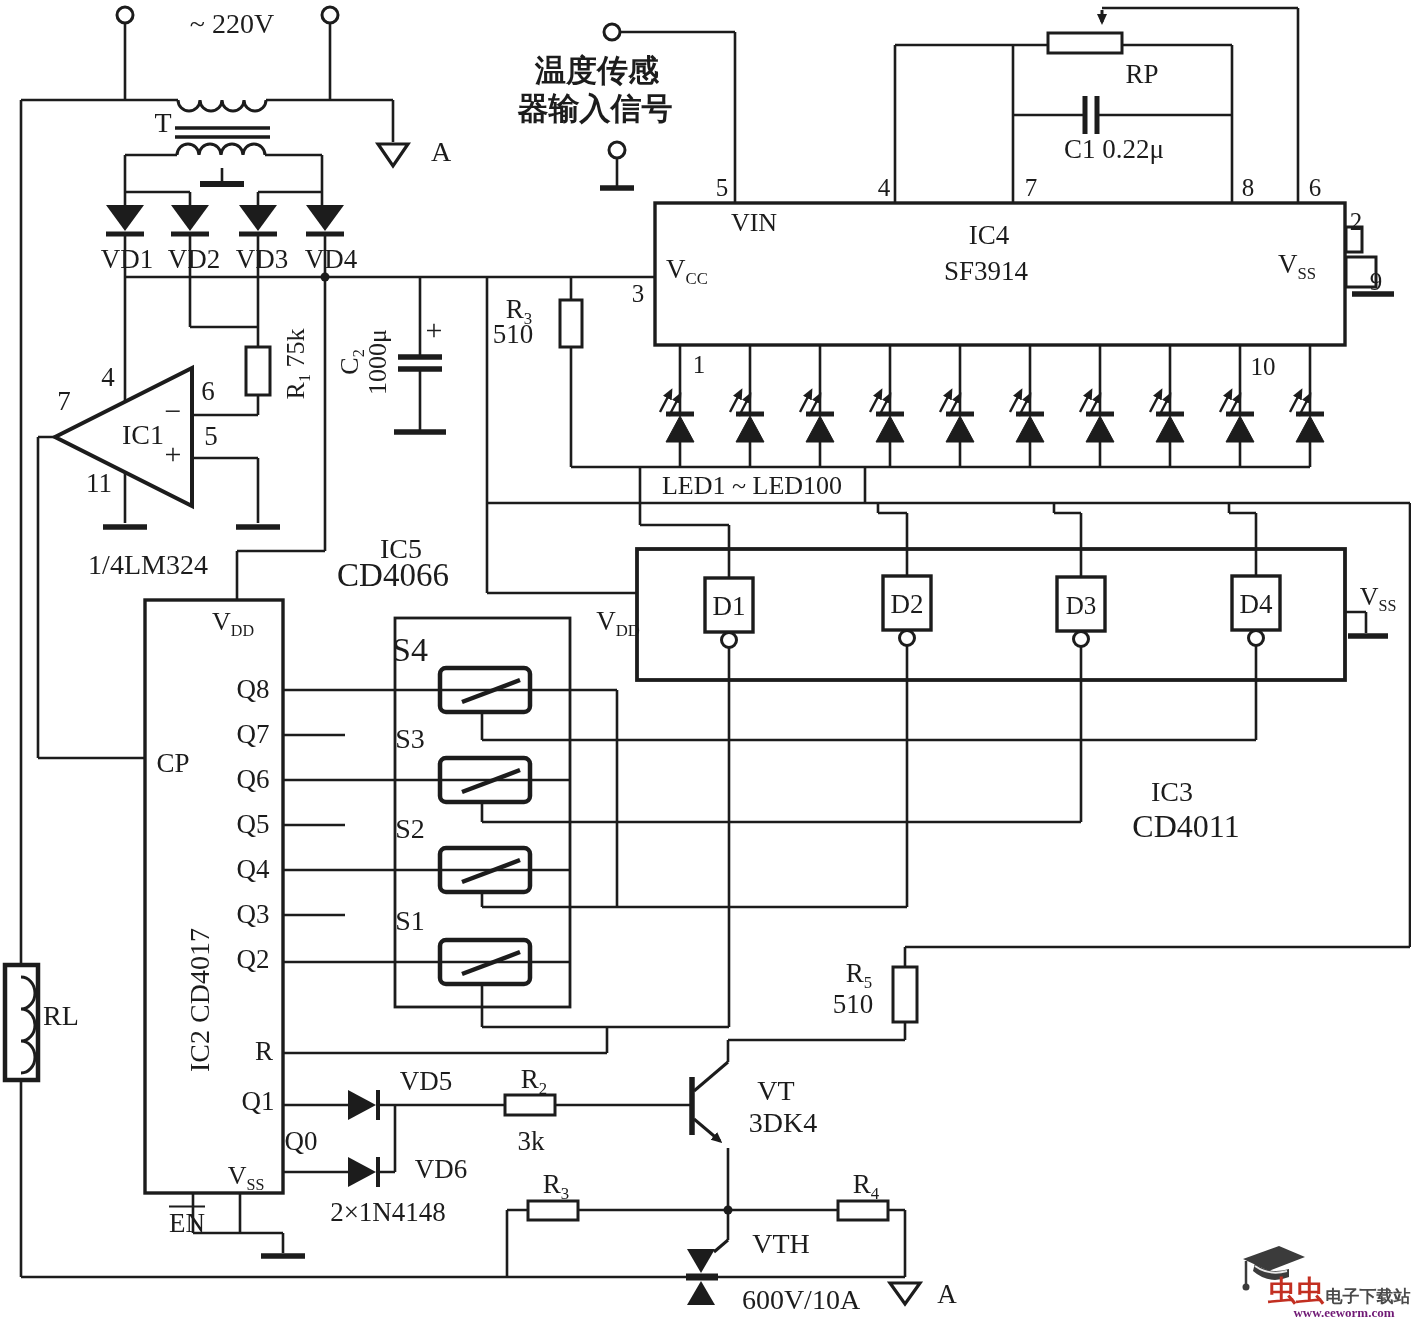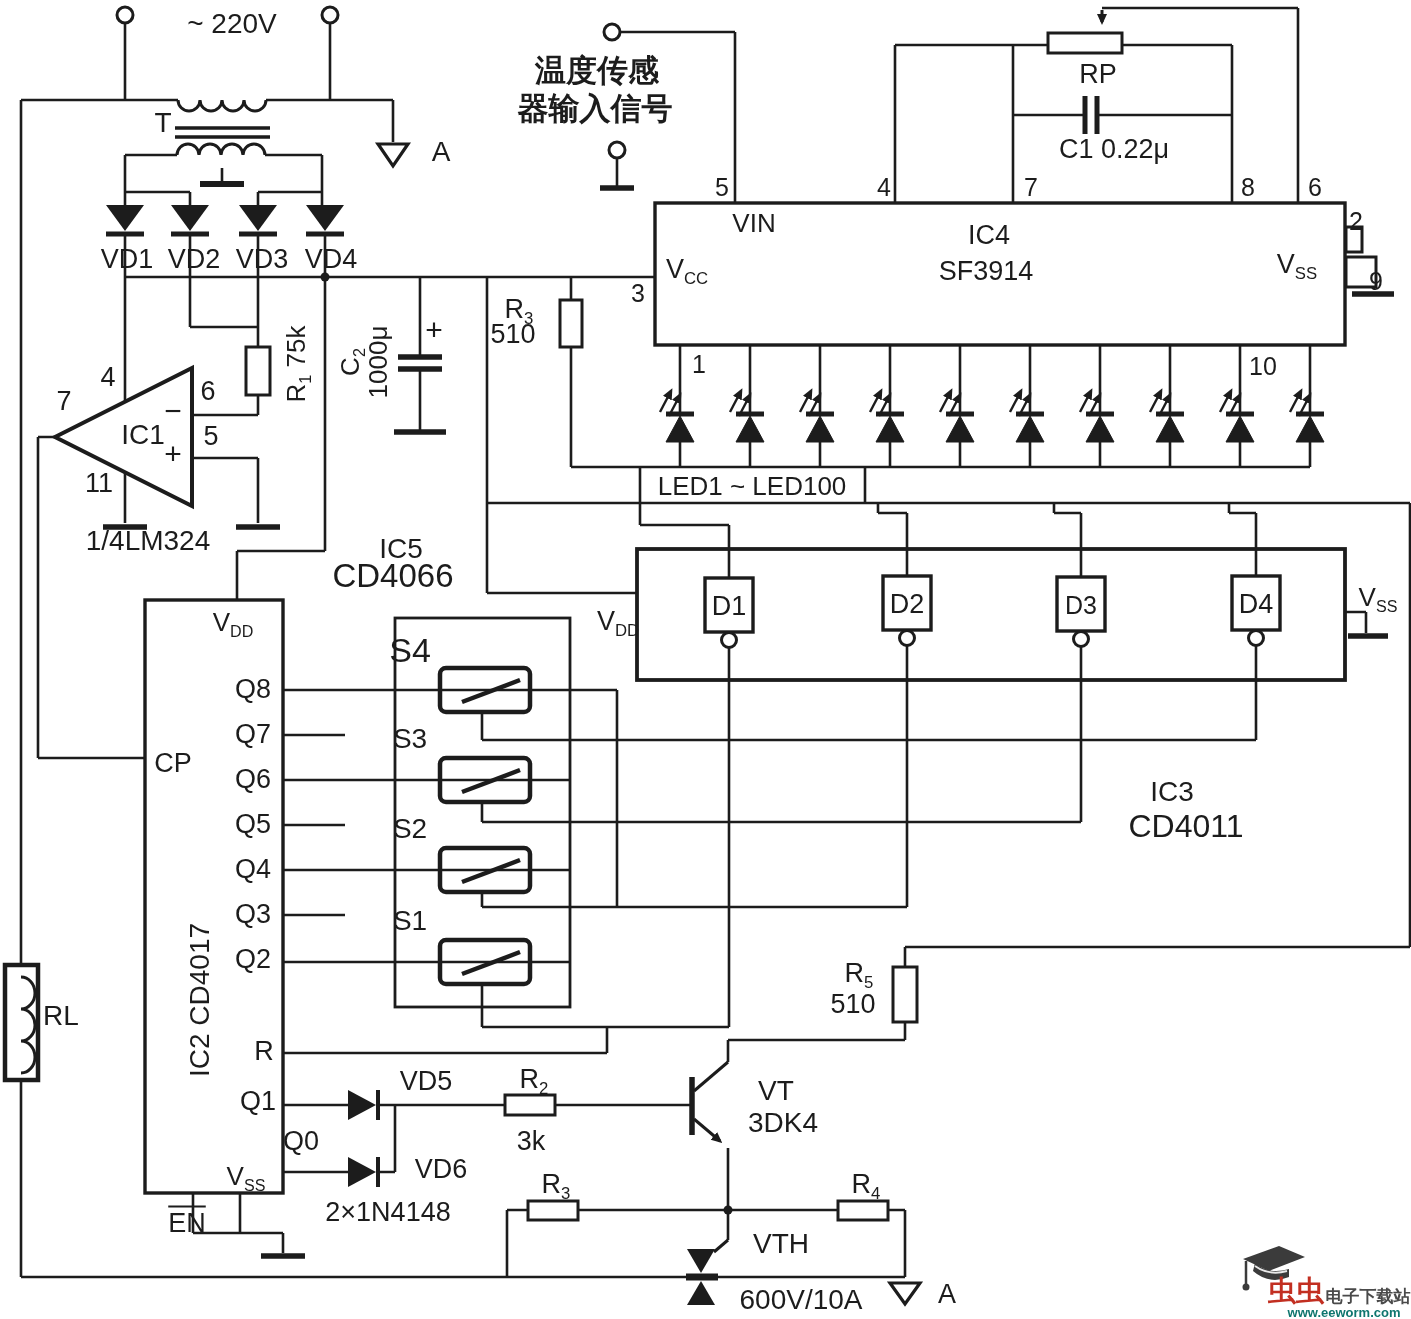--- a/index.html
+++ b/index.html
@@ -1,17 +1,17 @@
 <!DOCTYPE html>
 <html><head>
 <meta charset="utf-8">
 <style>
   html,body{margin:0;padding:0;background:#fff;}
   #stage{position:relative;width:1411px;height:1319px;background:#ffffff;overflow:hidden;
-         font-family:Liberation Sans, sans-serif;}
+         font-family:Liberation Serif, serif;}
   #wires{position:absolute;left:0;top:0;}
   .lbl{position:absolute;transform:translate(-50%,-50%);color:#1c1c1c;white-space:nowrap;
        line-height:1;user-select:none;}
   .lbl sub{font-size:0.62em;line-height:0;}
   .lbl.rot{transform:translate(-50%,-50%) rotate(-90deg);}
   .lbl.ov{text-decoration:overline;text-decoration-thickness:2px;margin-top:48px;}
   .lbl.bold{font-weight:bold;}
 </style>
 </head>
 <body>
@@ -311,39 +311,39 @@
       <div class="lbl rot" style="left: 378px; top: 362px; font-size: 26px;">1000μ</div>
       <div class="lbl" style="left: 434px; top: 330px; font-size: 30px;">+</div>
       <div class="lbl" style="left: 143px; top: 435px; font-size: 28px;">IC1</div>
       <div class="lbl" style="left: 108px; top: 377px; font-size: 27px;">4</div>
       <div class="lbl" style="left: 64px; top: 401px; font-size: 27px;">7</div>
       <div class="lbl" style="left: 208px; top: 391px; font-size: 27px;">6</div>
       <div class="lbl" style="left: 173px; top: 411px; font-size: 30px;">−</div>
       <div class="lbl" style="left: 211px; top: 436px; font-size: 27px;">5</div>
       <div class="lbl" style="left: 173px; top: 454px; font-size: 30px;">+</div>
       <div class="lbl" style="left: 99px; top: 483px; font-size: 27px;">11</div>
-      <div class="lbl" style="left: 148px; top: 541px; font-size: 28px;">1/4LM324</div>
+      <div class="lbl" style="left: 148px; top: 565px; font-size: 28px;">1/4LM324</div>
       <div class="lbl" style="left: 401px; top: 549px; font-size: 28px;">IC5</div>
       <div class="lbl" style="left: 393px; top: 575px; font-size: 33px;">CD4066</div>
       <div class="lbl bold" style="left: 597px; top: 70px; font-size: 31px;">温度传感</div>
       <div class="lbl bold" style="left: 595px; top: 108px; font-size: 31px;">器输入信号</div>
       <div class="lbl" style="left: 754px; top: 223px; font-size: 26px;">VIN</div>
       <div class="lbl" style="left: 722px; top: 187px; font-size: 25px;">5</div>
       <div class="lbl" style="left: 884px; top: 187px; font-size: 25px;">4</div>
       <div class="lbl" style="left: 1031px; top: 187px; font-size: 25px;">7</div>
       <div class="lbl" style="left: 1248px; top: 187px; font-size: 25px;">8</div>
       <div class="lbl" style="left: 1315px; top: 187px; font-size: 25px;">6</div>
       <div class="lbl" style="left: 687px; top: 269px; font-size: 27px;">V<sub>CC</sub></div>
       <div class="lbl" style="left: 638px; top: 293px; font-size: 25px;">3</div>
       <div class="lbl" style="left: 989px; top: 235px; font-size: 27px;">IC4</div>
       <div class="lbl" style="left: 986px; top: 271px; font-size: 27px;">SF3914</div>
       <div class="lbl" style="left: 1297px; top: 264px; font-size: 27px;">V<sub>SS</sub></div>
       <div class="lbl" style="left: 1356px; top: 221px; font-size: 25px;">2</div>
       <div class="lbl" style="left: 1376px; top: 281px; font-size: 25px;">9</div>
-      <div class="lbl" style="left: 1098px; top: 74px; font-size: 27px;">RP</div>
+      <div class="lbl" style="left: 1142px; top: 74px; font-size: 27px;">RP</div>
       <div class="lbl" style="left: 1114px; top: 149px; font-size: 27px;">C1  0.22μ</div>
       <div class="lbl" style="left: 699px; top: 364px; font-size: 25px;">1</div>
       <div class="lbl" style="left: 1263px; top: 366px; font-size: 25px;">10</div>
       <div class="lbl" style="left: 752px; top: 486px; font-size: 26px;">LED1 ~ LED100</div>
       <div class="lbl" style="left: 618px; top: 621px; font-size: 27px;">V<sub>DD</sub></div>
       <div class="lbl" style="left: 729px; top: 606px; font-size: 27px;">D1</div>
       <div class="lbl" style="left: 907px; top: 604px; font-size: 27px;">D2</div>
       <div class="lbl" style="left: 1081px; top: 605px; font-size: 25px;">D3</div>
       <div class="lbl" style="left: 1256px; top: 604px; font-size: 27px;">D4</div>
       <div class="lbl" style="left: 1378px; top: 597px; font-size: 26px;">V<sub>SS</sub></div>
@@ -380,15 +380,15 @@
       <div class="lbl" style="left: 853px; top: 1004px; font-size: 27px;">510</div>
       <div class="lbl" style="left: 519px; top: 309px; font-size: 27px;">R<sub>3</sub></div>
       <div class="lbl" style="left: 513px; top: 334px; font-size: 27px;">510</div>
       <div class="lbl" style="left: 556px; top: 1184px; font-size: 27px;">R<sub>3</sub></div>
       <div class="lbl" style="left: 866px; top: 1184px; font-size: 27px;">R<sub>4</sub></div>
       <div class="lbl" style="left: 781px; top: 1244px; font-size: 28px;">VTH</div>
       <div class="lbl" style="left: 801px; top: 1300px; font-size: 28px;">600V/10A</div>
       <div class="lbl" style="left: 947px; top: 1294px; font-size: 27px;">A</div>
       <div class="lbl bold" style="left: 1296px; top: 1291px; font-size: 28px; color: rgb(194, 47, 33);">虫虫</div>
       <div class="lbl bold" style="left: 1368px; top: 1296px; font-size: 17px; color: rgb(74, 74, 74);">电子下载站</div>
-      <div class="lbl bold" style="left: 1344px; top: 1312px; font-size: 13px; color: #0f766e;">www.eeworm.com</div>
+      <div class="lbl bold" style="left: 1344px; top: 1312px; font-size: 13px; color: #701a75;">www.eeworm.com</div>
     </div>
 </div>
 
 </body></html>

